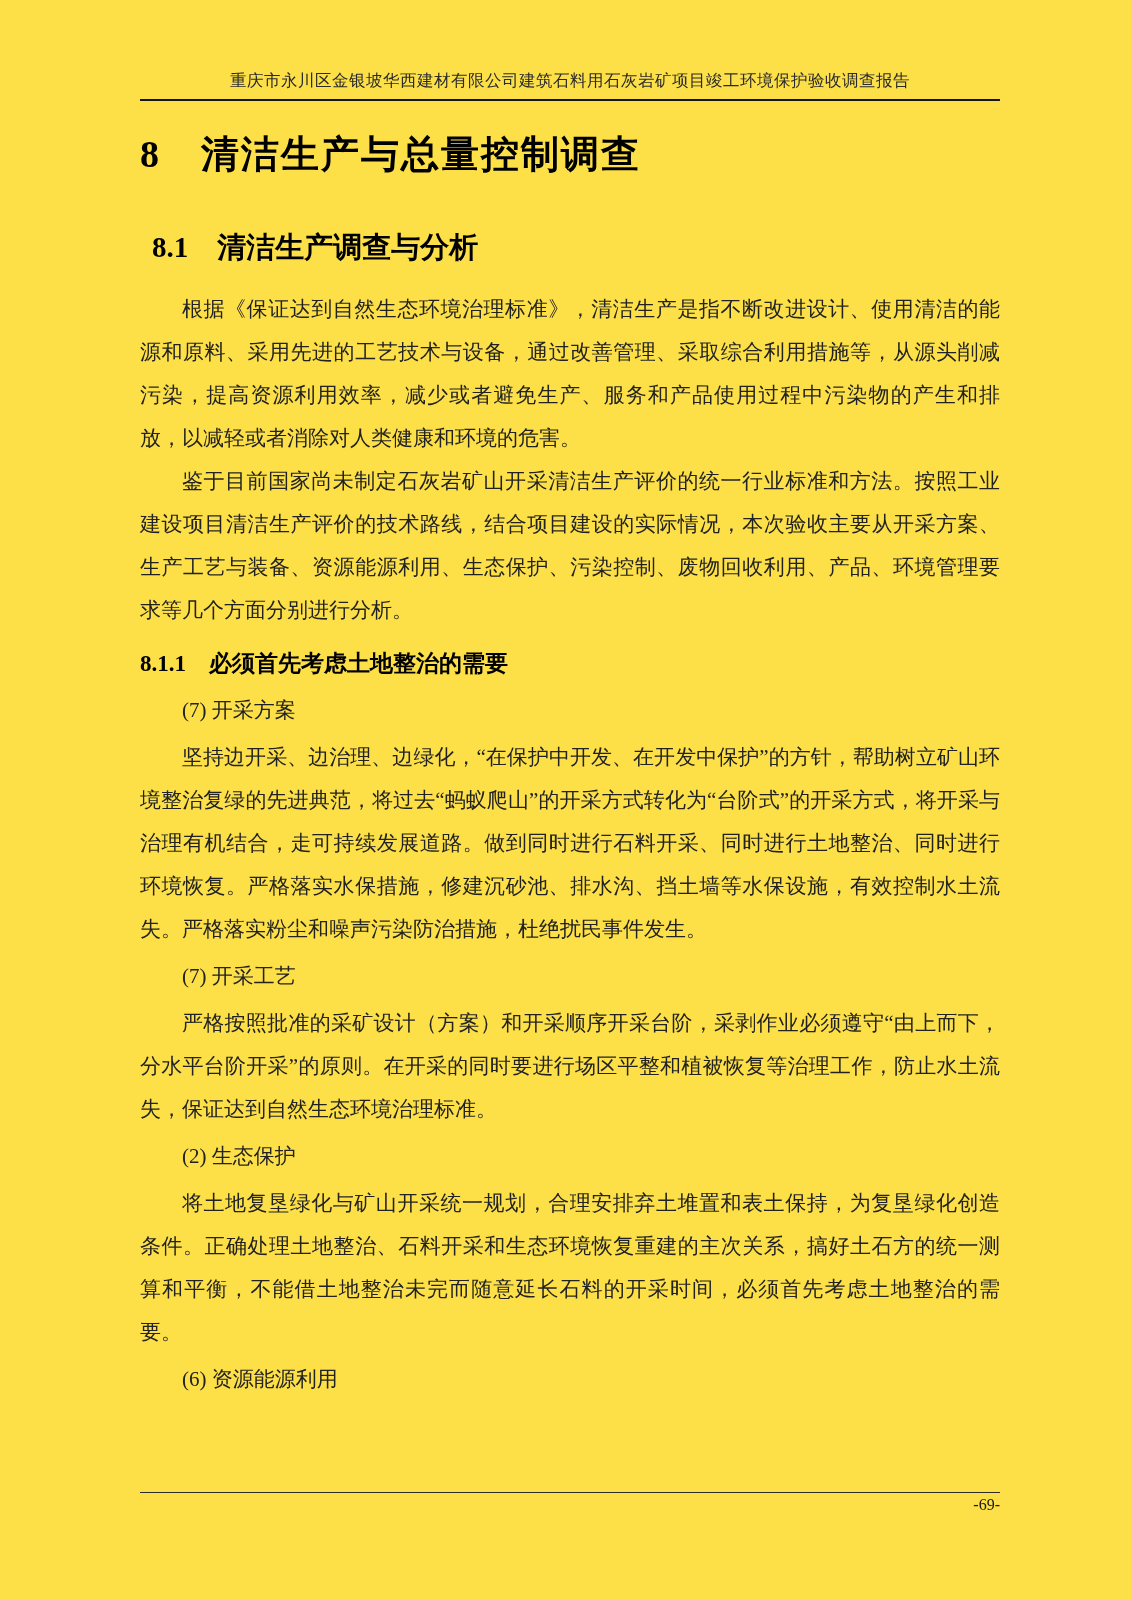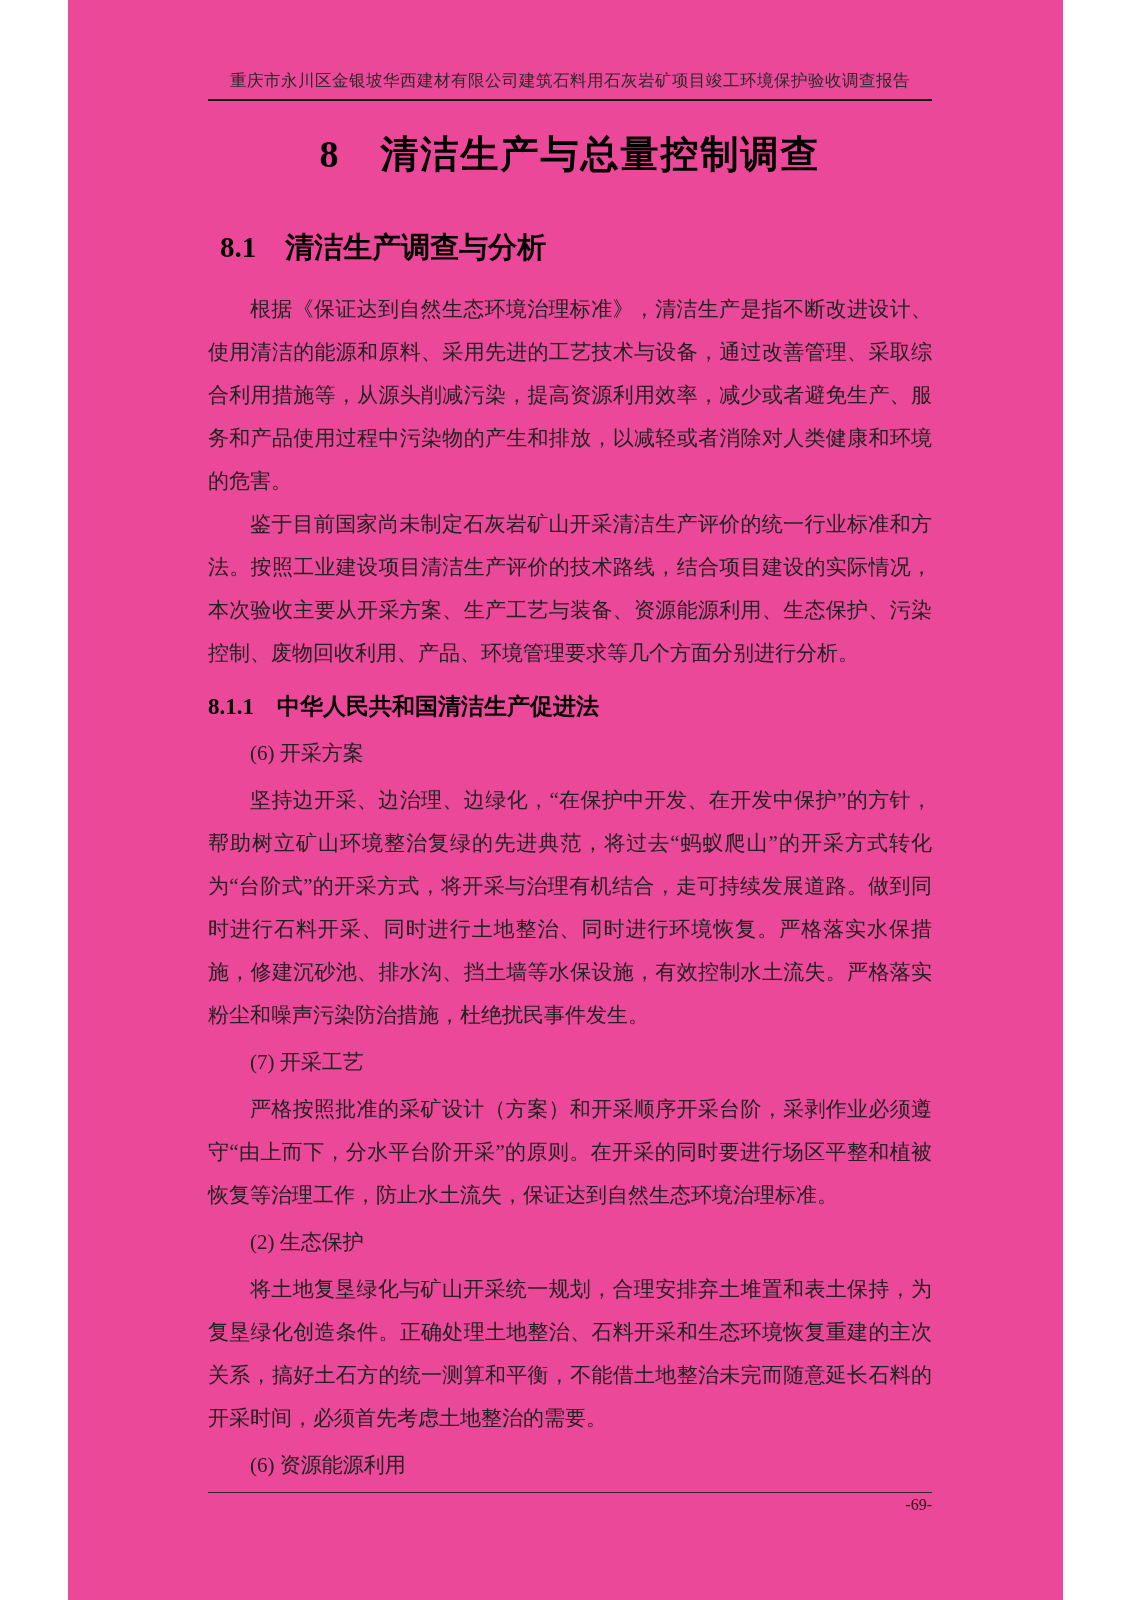--- a/index.html
+++ b/index.html
@@ -1,22 +1,22 @@
 <!DOCTYPE html>
 <html><head>
 <meta charset="utf-8">
 <style>
   * { box-sizing: border-box; }
   html, body { margin: 0; padding: 0; background: #ffffff; }
   .page {
     position: relative;
-    width: 995px;
+    width: 1131px;
     height: 1600px;
     margin: 0 auto;
-    background: #ec4899;
+    background: #fde047;
     font-family: "Liberation Serif", "DejaVu Serif", serif;
     color: #1f1f1f;
     overflow: hidden;
   }
   .content {
     padding: 0 131px 0 140px;
   }
   .doc-header {
     padding-top: 70px;
     text-align: center;
@@ -25,21 +25,20 @@
     font-size: 16.5px;
     color: #2a2a2a;
     letter-spacing: 0.5px;
   }
   .doc-header-rule {
     margin-top: 7px;
     border-bottom: 2.5px solid #141414;
   }
   .chapter-title {
     margin: 28px 0 8px 0;
-    text-align: center;
     font-size: 38px;
     font-weight: bold;
     color: #000;
     letter-spacing: 2px;
   }
   .h2 {
     margin: 48px 0 20px 12px;
     font-size: 29px;
     font-weight: bold;
     color: #000;
@@ -92,23 +91,23 @@
     </div>
 
     <h1 class="chapter-title">8　清洁生产与总量控制调查</h1>
 
     <h2 class="h2">8.1　清洁生产调查与分析</h2>
 
     <p class="para">根据《保证达到自然生态环境治理标准》，清洁生产是指不断改进设计、使用清洁的能源和原料、采用先进的工艺技术与设备，通过改善管理、采取综合利用措施等，从源头削减污染，提高资源利用效率，减少或者避免生产、服务和产品使用过程中污染物的产生和排放，以减轻或者消除对人类健康和环境的危害。</p>
 
     <p class="para">鉴于目前国家尚未制定石灰岩矿山开采清洁生产评价的统一行业标准和方法。按照工业建设项目清洁生产评价的技术路线，结合项目建设的实际情况，本次验收主要从开采方案、生产工艺与装备、资源能源利用、生态保护、污染控制、废物回收利用、产品、环境管理要求等几个方面分别进行分析。</p>
 
-    <h3 class="h3">8.1.1　中华人民共和国清洁生产促进法</h3>
+    <h3 class="h3">8.1.1　必须首先考虑土地整治的需要</h3>
 
-    <p class="item-label">(6) 开采方案</p>
+    <p class="item-label">(7) 开采方案</p>
 
     <p class="para">坚持边开采、边治理、边绿化，“在保护中开发、在开发中保护”的方针，帮助树立矿山环境整治复绿的先进典范，将过去“蚂蚁爬山”的开采方式转化为“台阶式”的开采方式，将开采与治理有机结合，走可持续发展道路。做到同时进行石料开采、同时进行土地整治、同时进行环境恢复。严格落实水保措施，修建沉砂池、排水沟、挡土墙等水保设施，有效控制水土流失。严格落实粉尘和噪声污染防治措施，杜绝扰民事件发生。</p>
 
     <p class="item-label">(7) 开采工艺</p>
 
     <p class="para">严格按照批准的采矿设计（方案）和开采顺序开采台阶，采剥作业必须遵守“由上而下，分水平台阶开采”的原则。在开采的同时要进行场区平整和植被恢复等治理工作，防止水土流失，保证达到自然生态环境治理标准。</p>
 
     <p class="item-label">(2) 生态保护</p>
 
     <p class="para">将土地复垦绿化与矿山开采统一规划，合理安排弃土堆置和表土保持，为复垦绿化创造条件。正确处理土地整治、石料开采和生态环境恢复重建的主次关系，搞好土石方的统一测算和平衡，不能借土地整治未完而随意延长石料的开采时间，必须首先考虑土地整治的需要。</p>

